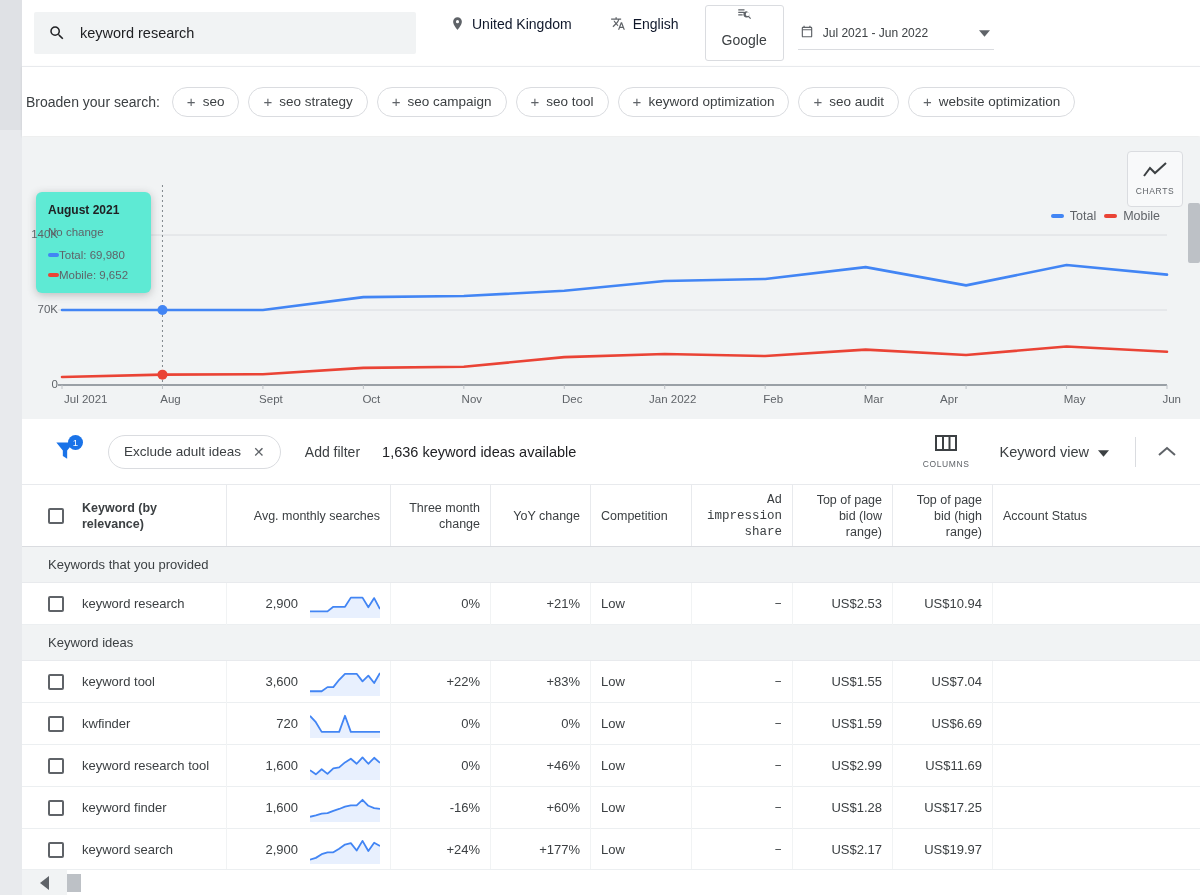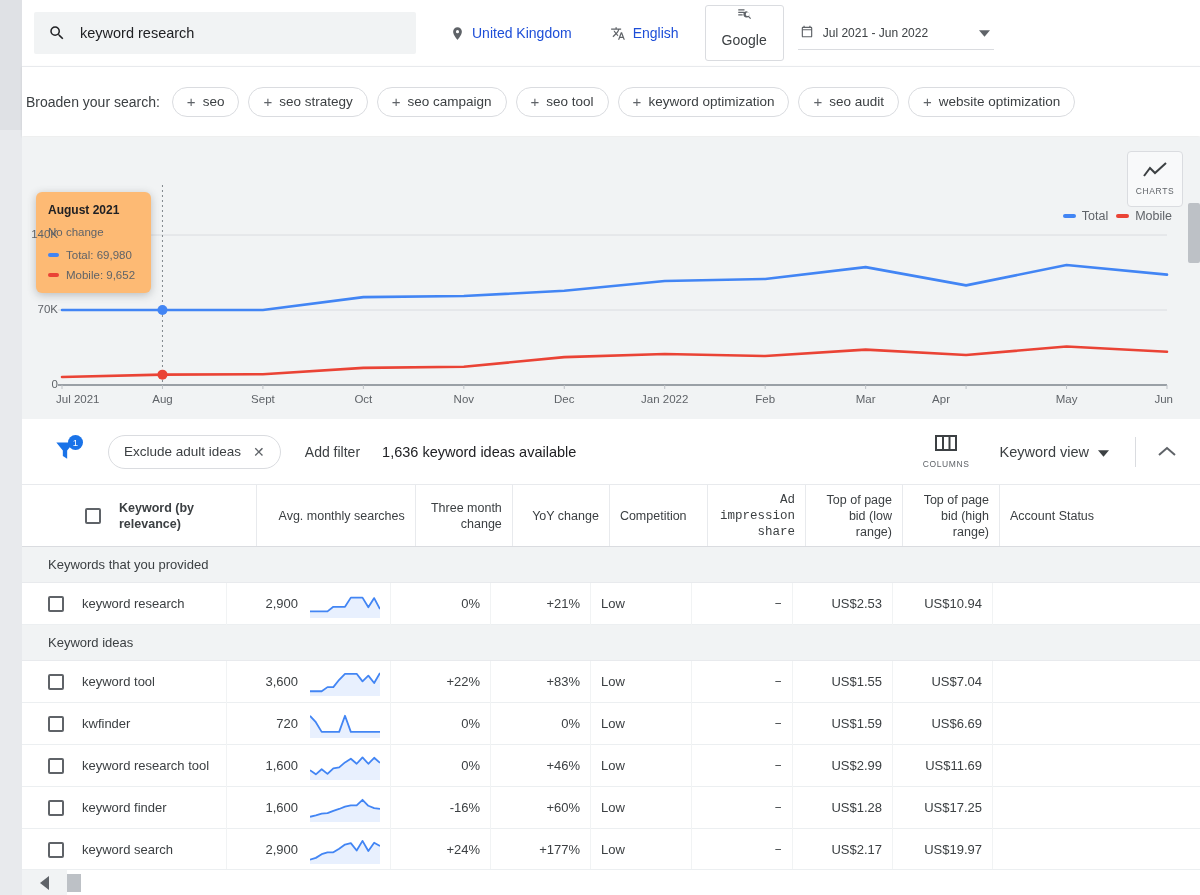--- a/index.html
+++ b/index.html
@@ -26,22 +26,22 @@
     background:#fff; display:flex; align-items:center;
   }
   .search-box {
     margin-left:12px; width:382px; height:42px; background:#f1f3f4;
     border-radius:2px; display:flex; align-items:center; padding:0 14px;
   }
   .search-box .mag { width:18px; height:18px; flex:0 0 18px; margin-right:14px; }
   .search-value { font-size:14.5px; color:#202124; }
 
   .tb-chip {
-    height:34px; display:flex; align-items:center; gap:7px;
-    padding:0 12px; font-size:14px; color:#1d4ed8; white-space:nowrap;
+    height:34px; display:flex; align-items:flex-start; gap:7px;
+    padding:0 12px; font-size:14px; color:#0f172a; white-space:nowrap;
   }
   .tb-chip svg { display:block; }
   .tb-boxed {
     height:56px; border:1px solid #dadce0; border-radius:3px;
     display:flex; align-items:center; gap:8px; padding:0 16px;
     font-size:14px; color:#3c4043; margin-left:14px;flex-direction:column;
   }
   .date-picker {
     margin-left:14px; display:flex; align-items:center; gap:9px;
     font-size:12px; color:#3c4043; border-bottom:1px solid #dadce0;
@@ -70,43 +70,43 @@
     position:absolute; left:0; top:137px; width:1178px; height:282px;
     background:#f1f3f4; overflow:hidden;
   }
   .charts-btn {
     position:absolute; right:17px; top:14px; width:56px; height:56px;
     border:1px solid #dadce0; border-radius:4px; background:#f8f9fa;
     display:flex; flex-direction:column; align-items:center; justify-content:center; gap:2px;
   }
   .charts-btn .lbl { font-size:8.5px; letter-spacing:.6px; color:#5f6368; }
   .legend {
-    position:absolute; right:28px; top:72px;
+    position:absolute; right:40px; top:72px;
     display:flex; align-items:center; gap:8px; font-size:12.5px; color:#5f6368;
   }
   .legend .item { display:flex; align-items:center; gap:6px; }
   .legend .dash { width:13px; height:3.5px; border-radius:2px; display:inline-block; }
   .legend-scroll { position:absolute; right:0; top:66px; width:12px; height:60px; background:#bdc1c6; border-radius:2px; }
 
   .plot { position:absolute; left:0; top:0; width:1178px; height:282px; }
 
   .tooltip {
     position:absolute; left:14px; top:55px; width:115px;
-    background:#fdba74; border-radius:6px; padding:11px 12px 12px 12px;
+    background:#5eead4; border-radius:6px; padding:11px 12px 12px 12px;
     box-shadow:0 2px 8px rgba(60,64,67,.30);
     font-size:11.5px;
   }
   .tt-title { font-weight:bold; font-size:12px; color:#202124; margin-bottom:9px; }
   .tt-sub { color:#5f6368; font-size:11.5px; margin-bottom:11px; }
-  .tt-row { display:flex; align-items:center; gap:7px; color:#5f6368; margin-bottom:8px; font-size:11.5px; }
+  .tt-row { display:flex; align-items:center; color:#5f6368; margin-bottom:8px; font-size:11.5px; }
   .tt-row:last-child { margin-bottom:0; }
   .tt-dash { width:11px; height:3.5px; border-radius:2px; display:inline-block; }
 
   .ylab { position:absolute; font-size:11.5px; color:#5f6368; text-align:right; }
-  .xlab { position:absolute; font-size:11.5px; color:#5f6368; top:256px; }
+  .xlab { position:absolute; font-size:11.5px; color:#5f6368; top:256px;margin-left:8px; }
 
   
   .filterbar {
     position:absolute; left:0; top:419px; width:1178px; height:66px;
     background:#fff; display:flex; align-items:center; padding:0 16px 0 30px;
     border-bottom:1px solid #e8eaed;
   }
   .funnel { position:relative; width:30px; height:30px; }
   .funnel .badge {
     position:absolute; right:-1px; top:-2px; width:15px; height:15px; border-radius:50%;
@@ -123,21 +123,21 @@
   .columns-btn {
     margin-left:auto; display:flex; flex-direction:column; align-items:center; gap:3px;
   }
   .columns-btn .lbl { font-size:8.5px; letter-spacing:.6px; color:#5f6368; }
   .kwview { margin-left:30px; display:flex; align-items:center; gap:9px; font-size:14.5px; color:#3c4043; }
   .vdiv { margin-left:26px; width:1px; height:30px; background:#dadce0; }
   .collapse { margin-left:22px; margin-right:8px; }
 
   
   .table { position:absolute; left:0; top:485px; width:1178px; }
-  .thead { display:flex; height:62px; border-bottom:1px solid #dadce0; background:#fff;padding-left:37px; }
+  .thead { display:flex; height:62px; border-bottom:1px solid #dadce0; background:#fff; }
   .th {
     font-size:12.5px; color:#3c4043; display:flex; align-items:center;
     border-right:1px solid #e8eaed; padding:0 10px; line-height:1.28;
   }
   .th.num { justify-content:flex-end; text-align:right; }
   .section-row {
     height:36px; background:#f1f3f4; display:flex; align-items:center;
     padding-left:26px; font-size:13px; color:#3c4043;
     border-bottom:1px solid #e8eaed;
   }

